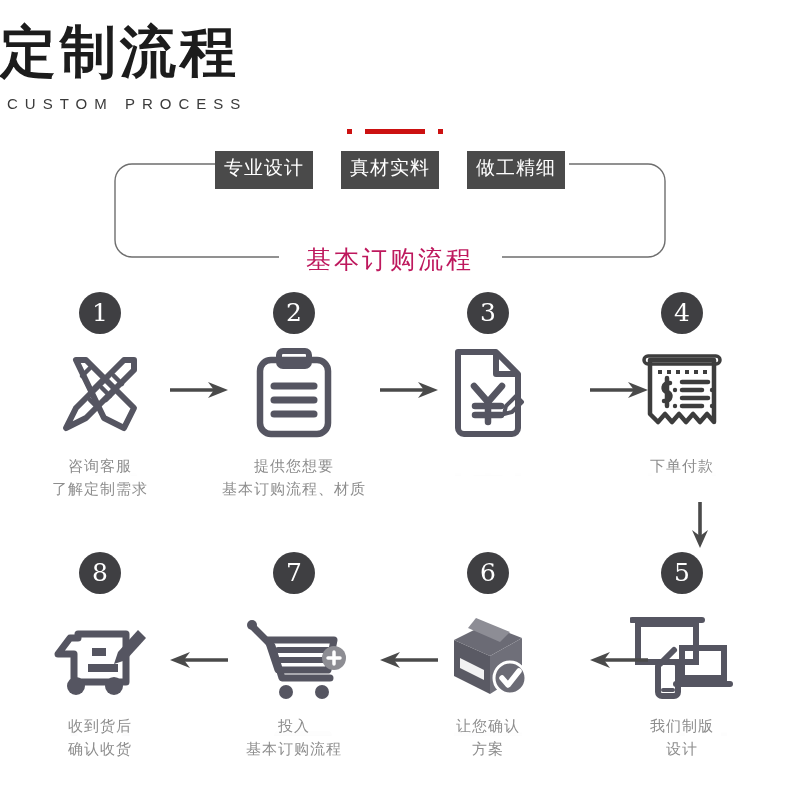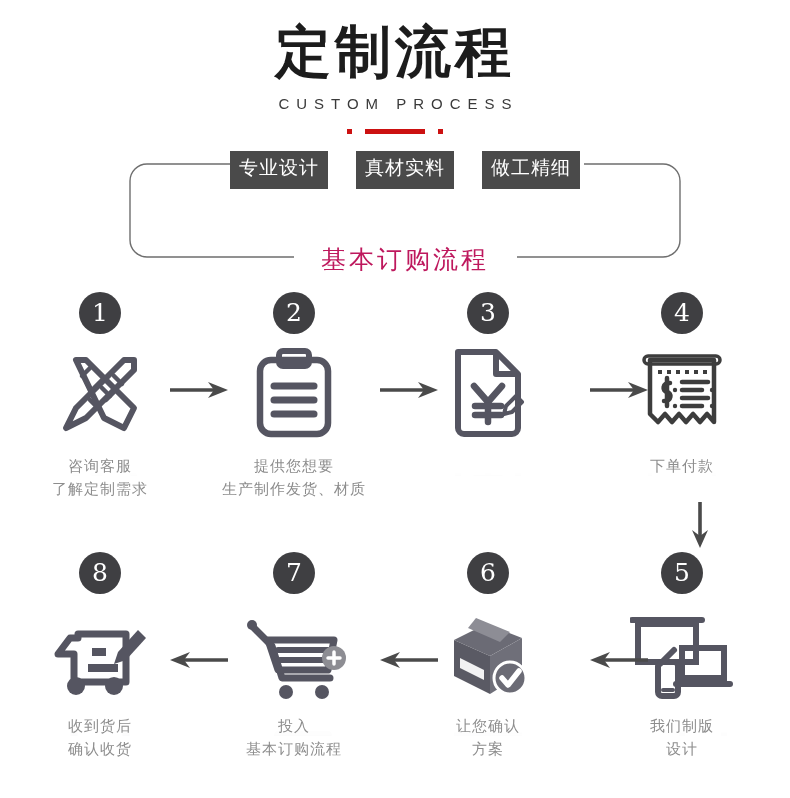--- a/index.html
+++ b/index.html
@@ -6,21 +6,21 @@
   * { box-sizing: border-box; margin: 0; padding: 0; }
   html, body {
     width: 790px; height: 798px;
     background: #ffffff;
     font-family: "Liberation Sans", "DejaVu Sans", sans-serif;
     overflow: hidden;
   }
   .page { position: relative; width: 790px; height: 798px; background:#fff; }
 
   
-  .header { position:absolute; top:0; left:0; width:790px; text-align:center; }
+  .header { position:absolute; top:0; left:0; width:790px; }
   .main-title {
     margin-top: 18px;
     font-size: 56px;
     font-weight: 700;
     letter-spacing: 4px;
     color: #1c1c1c;
     line-height: 1.2;
     font-family: "DejaVu Sans", "Liberation Sans", sans-serif;
   }
   .sub-title {
@@ -36,21 +36,21 @@
     position:absolute; left:50%; transform:translateX(-50%);
     top:3px; width:60px; height:5px; background:#cc1111;
   }
   .divider .dot {
     position:absolute; top:3px; width:5px; height:5px; background:#cc1111;
   }
   .divider .dot.l { left:50%; margin-left:-48px; }
   .divider .dot.r { left:50%; margin-left:43px; }
 
   
-  .frame-wrap { position:absolute; top:163px; left:129px; width:552px; height:95px; }
+  .frame-wrap { position:absolute; top:163px; left:114px; width:552px; height:95px; }
   .frame-svg { position:absolute; inset:0; }
   .tags { position:absolute; top:-12px; left:0; width:552px; height:38px;
           display:flex; justify-content:center; gap:28px; }
   .tag {
     background:#4a4a4a; color:#ffffff;
     font-size:19px; letter-spacing:1px;
     padding:5px 9px 6px 9px;
     line-height:1.25;
     white-space:nowrap;
     font-family:"DejaVu Sans","Liberation Sans",sans-serif;
@@ -206,21 +206,21 @@
             <g stroke="#555561" stroke-width="7" stroke-linecap="round">
               <line x1="26" y1="40" x2="66" y2="40"></line>
               <line x1="26" y1="54" x2="66" y2="54"></line>
               <line x1="26" y1="68" x2="66" y2="68"></line>
             </g>
           </svg>
         </div>
       </div>
       <div class="step-label">
         <div>提供您想要</div>
-        <div>生产制作发货、材质</div>
+        <div>基本订购流程、材质</div>
       </div>
     </div>
 
     <div class="step s3">
       <div class="badge">3</div>
       <div class="icon-box">
         <svg width="88" height="98" viewBox="0 0 88 98">
           <path d="M14 8 H52 L74 30 V84 A6 6 0 0 1 68 90 H20 A6 6 0 0 1 14 84 Z" fill="none" stroke="#555561" stroke-width="6" stroke-linejoin="round"></path>
           <path d="M52 8 V30 H74" fill="none" stroke="#555561" stroke-width="6" stroke-linejoin="round"></path>
           <g stroke="#555561" stroke-width="6.5" stroke-linecap="round">

